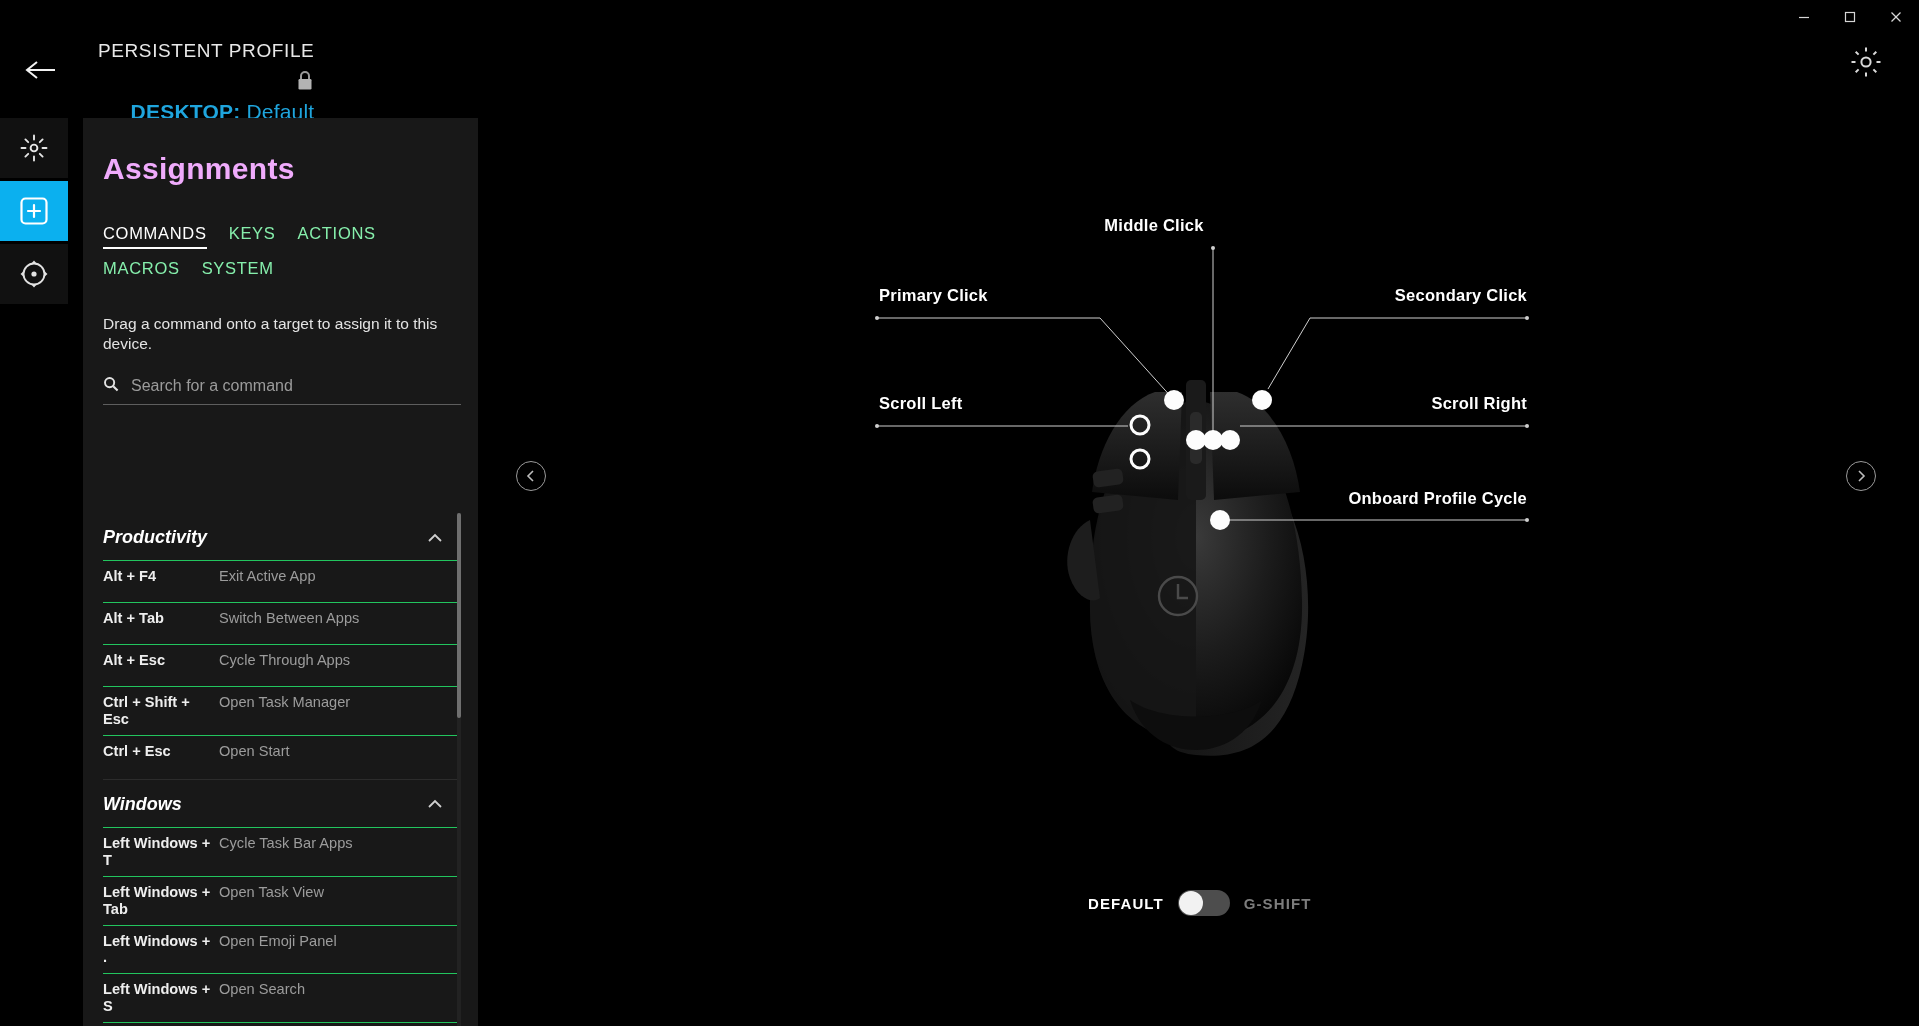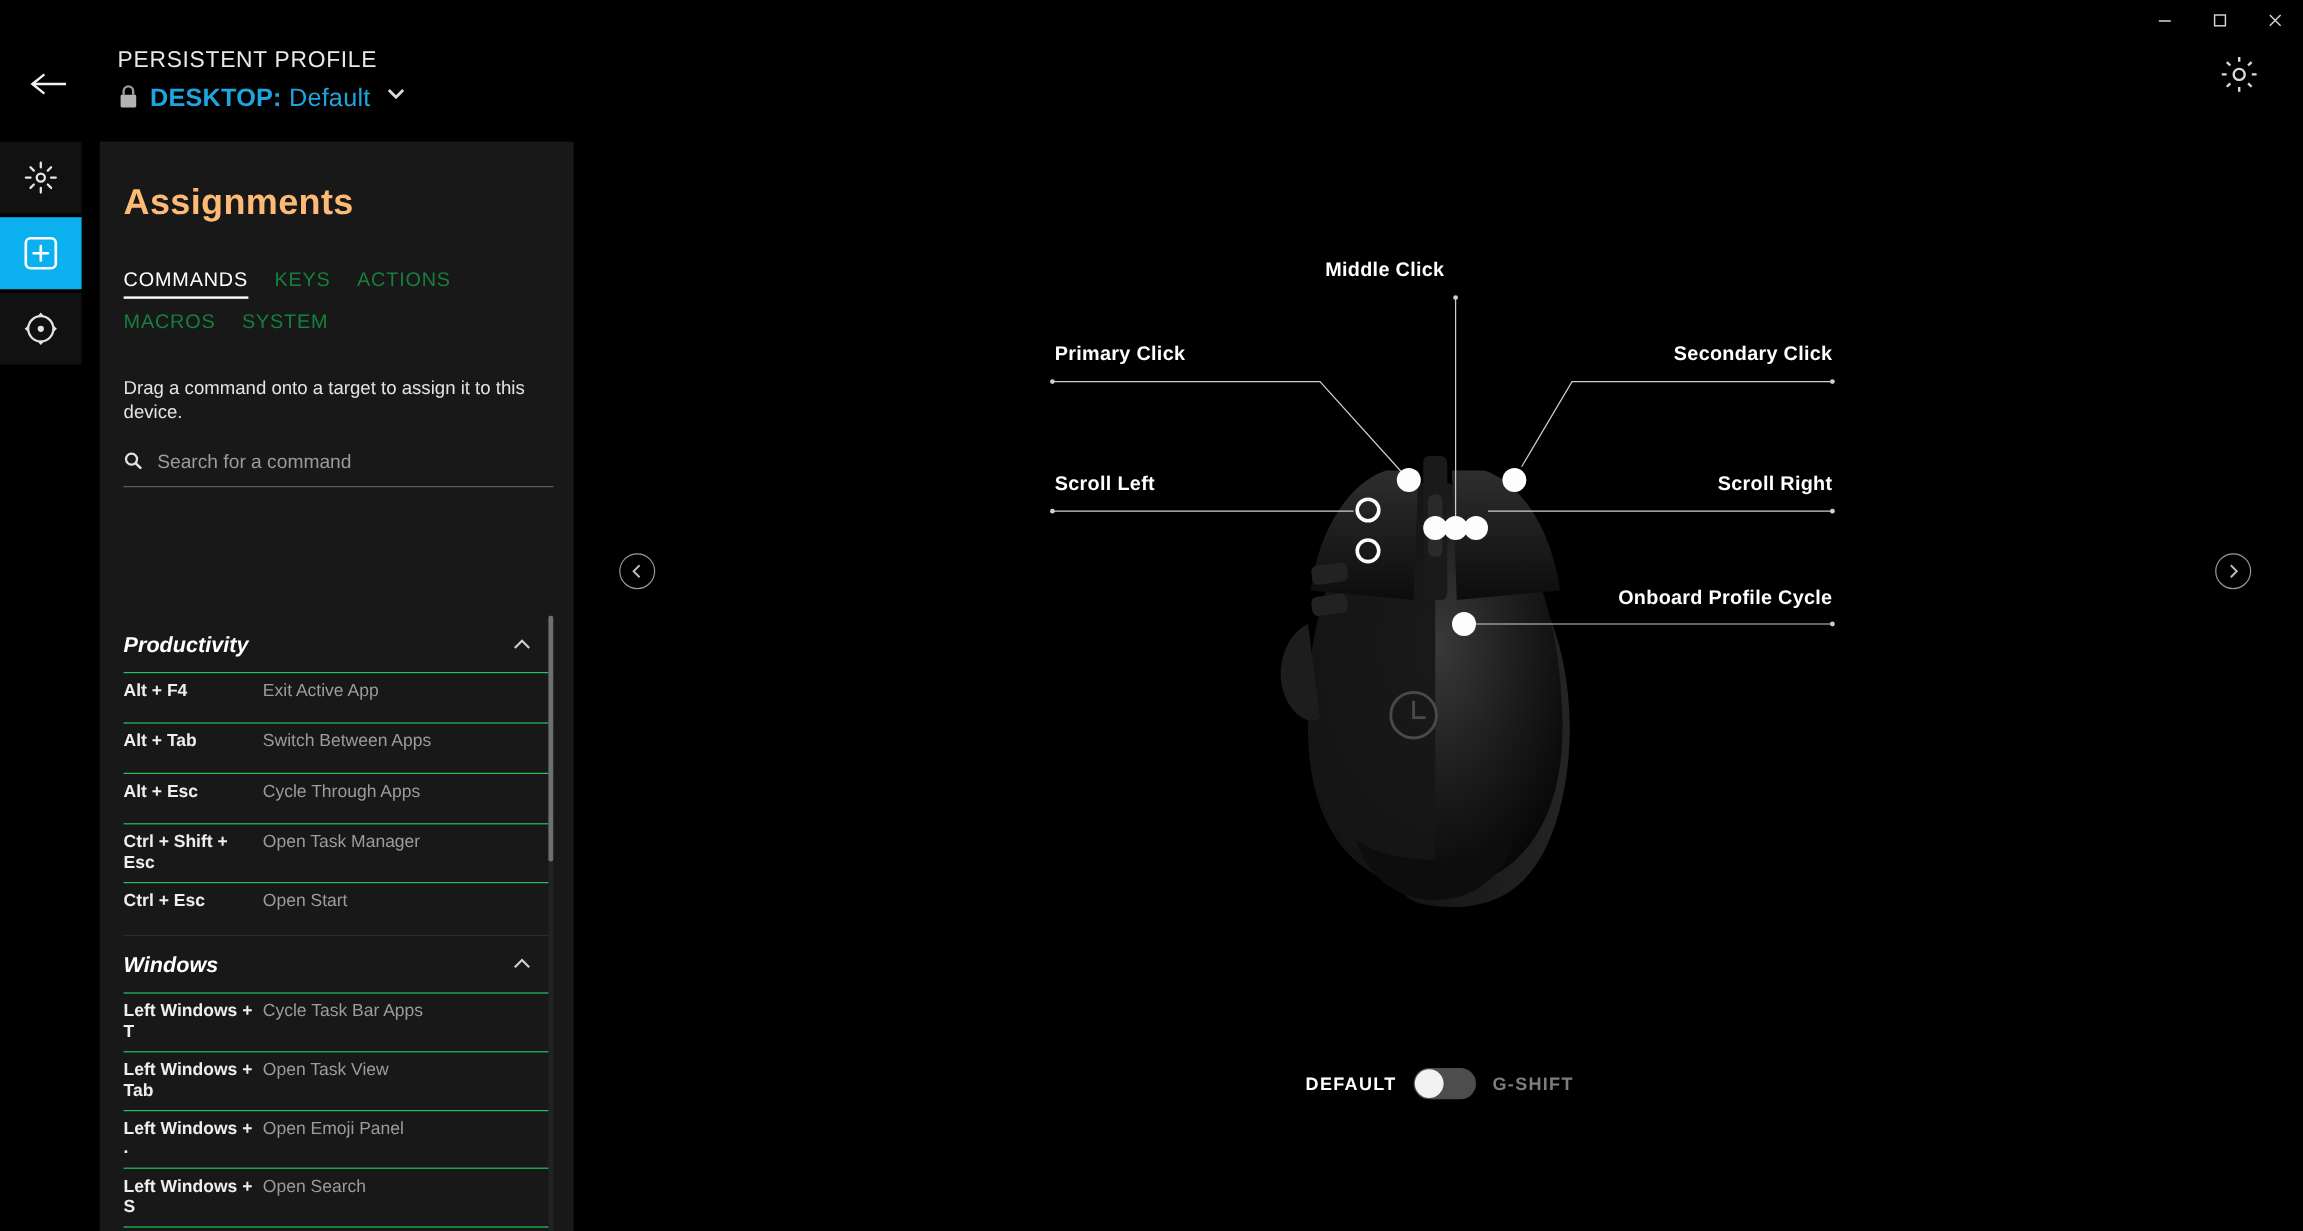--- a/index.html
+++ b/index.html
@@ -15,42 +15,42 @@
   .winctl { position: absolute; top: 0; right: 0; height: 38px; display: flex; align-items: flex-start; }
   .winbtn { width: 46px; height: 34px; display: flex; align-items: center; justify-content: center;
             color: #cfcfcf; font-size: 15px; line-height: 1; cursor: default; }
   .winbtn svg { display: block; }
 
   
   .back-arrow { position: absolute; left: 22px; top: 55px; width: 38px; height: 30px;
                 display:flex; align-items:center; justify-content:center; }
   .profile-block { position: absolute; left: 98px; top: 40px; }
   .profile-kicker { font-size: 19px; letter-spacing: .6px; color: #e8e8e8; font-weight: 400; }
-  .profile-row { display: flex; align-items: flex-start; gap: 9px; margin-top: 8px; }
+  .profile-row { display: flex; align-items: flex-end; gap: 9px; margin-top: 8px; flex-direction: column; }
   .lock-icon { width: 18px; height: 21px; position: relative; display:inline-block; }
   .profile-name { font-size: 21px; letter-spacing: .2px; }
   .profile-name .pfx { color: #1fa5dd; font-weight: 700; }
   .profile-name .pval { color: #1fa5dd; font-weight: 400; }
   .chev { margin-left: 4px; }
 
   .gear { position: absolute; right: 36px; top: 45px; width: 34px; height: 34px; }
 
   
   .rail { position: absolute; left: 0; top: 118px; width: 68px; }
   .rail-item { width: 68px; height: 60px; display: flex; align-items: center; justify-content: center;
                background: #111111; margin-bottom: 3px; }
   .rail-item.active { background: #0bb0ef; }
 
   
   .panel { position: absolute; left: 83px; top: 118px; width: 395px; height: 908px;
            background: #181818; padding: 26px 0 0 0; }
-  .panel-title { font-size: 30px; font-weight: 700; color: #fdba74; margin: 8px 0 0 20px; letter-spacing: .3px; }
+  .panel-title { font-size: 30px; font-weight: 700; color: #f0abfc; margin: 8px 0 0 20px; letter-spacing: .3px; }
 
   .tabs { margin: 38px 0 0 20px; width: 340px; display: flex; flex-wrap: wrap; column-gap: 22px; row-gap: 10px; }
-  .tab { font-size: 16.5px; color: #15803d; letter-spacing: .7px; padding-bottom: 6px; position: relative; }
+  .tab { font-size: 16.5px; color: #86efac; letter-spacing: .7px; padding-bottom: 6px; position: relative; }
   .tab.active { color: #ffffff; }
   .tab.active::after { content: ""; position: absolute; left: 0; right: 0; bottom: 0; height: 2px; background: #fff; }
 
   .hint { margin: 30px 20px 0 20px; font-size: 15.5px; line-height: 1.28; color: #e3e3e3; width: 355px; }
 
   .search-wrap { margin: 22px 20px 0 20px; width: 358px; display: flex; align-items: center;
                  gap: 12px; border-bottom: 1px solid #5e5e5e; padding-bottom: 8px; }
   .search-input { background: transparent; border: 0; outline: none; color: #b6b6b6;
                   font-size: 16px; font-family: "Liberation Sans", sans-serif; width: 100%; }
   .search-input::placeholder { color: #9b9b9b; }

